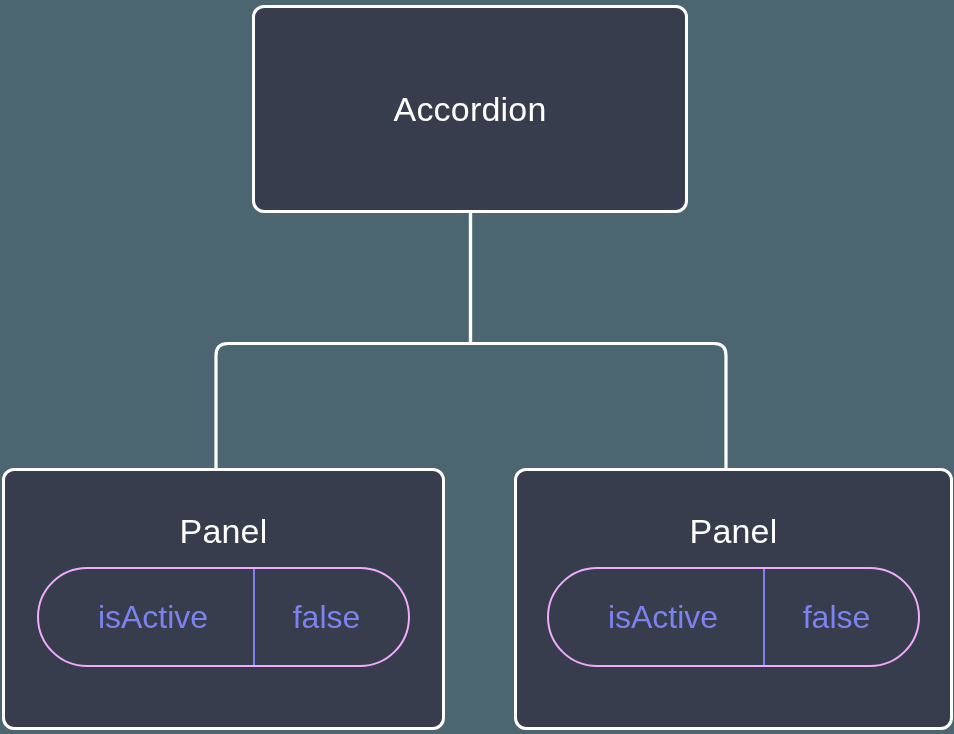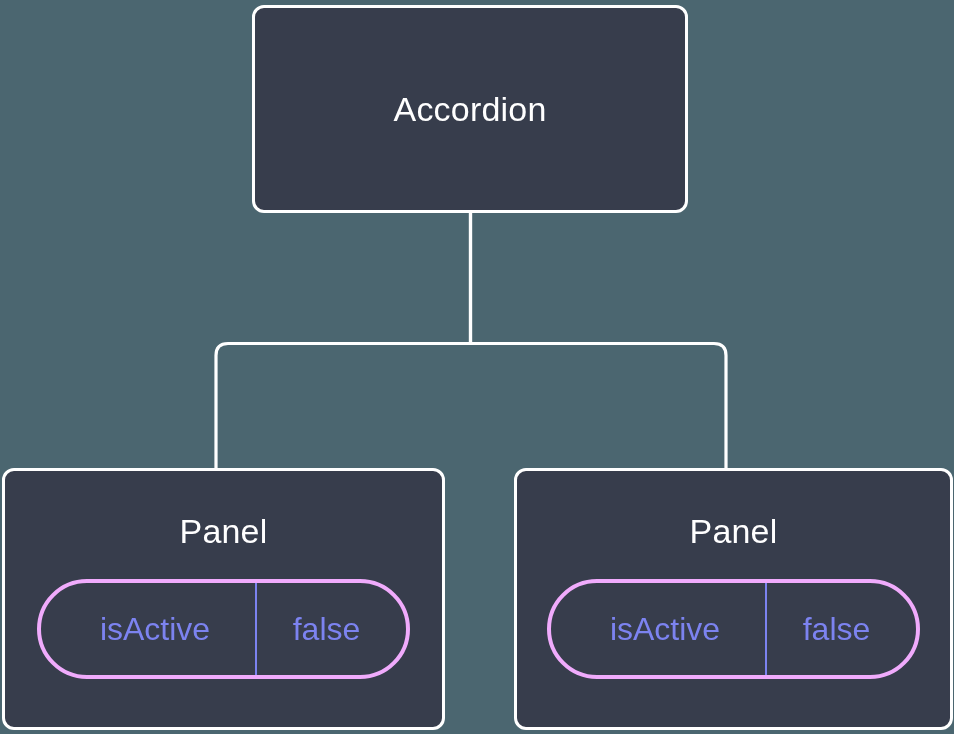--- a/index.html
+++ b/index.html
@@ -73,24 +73,24 @@
     color: #ffffff;
     font-size: 34px;
     line-height: 40px;
     letter-spacing: 0.2px;
     font-weight: 400;
     white-space: nowrap;
   }
 
   
   .pill {
-    margin-top: 28px;
+    margin-top: 16px;
     height: 100px;
     box-sizing: border-box;
-    border: 4px solid #f0abfc;
+    border: 2px solid #f0abfc;
     border-radius: 50px;
     display: flex;
     align-items: stretch;
     background: transparent;
   }
 
   .pill-left {
     width: 373px;
   }
 

